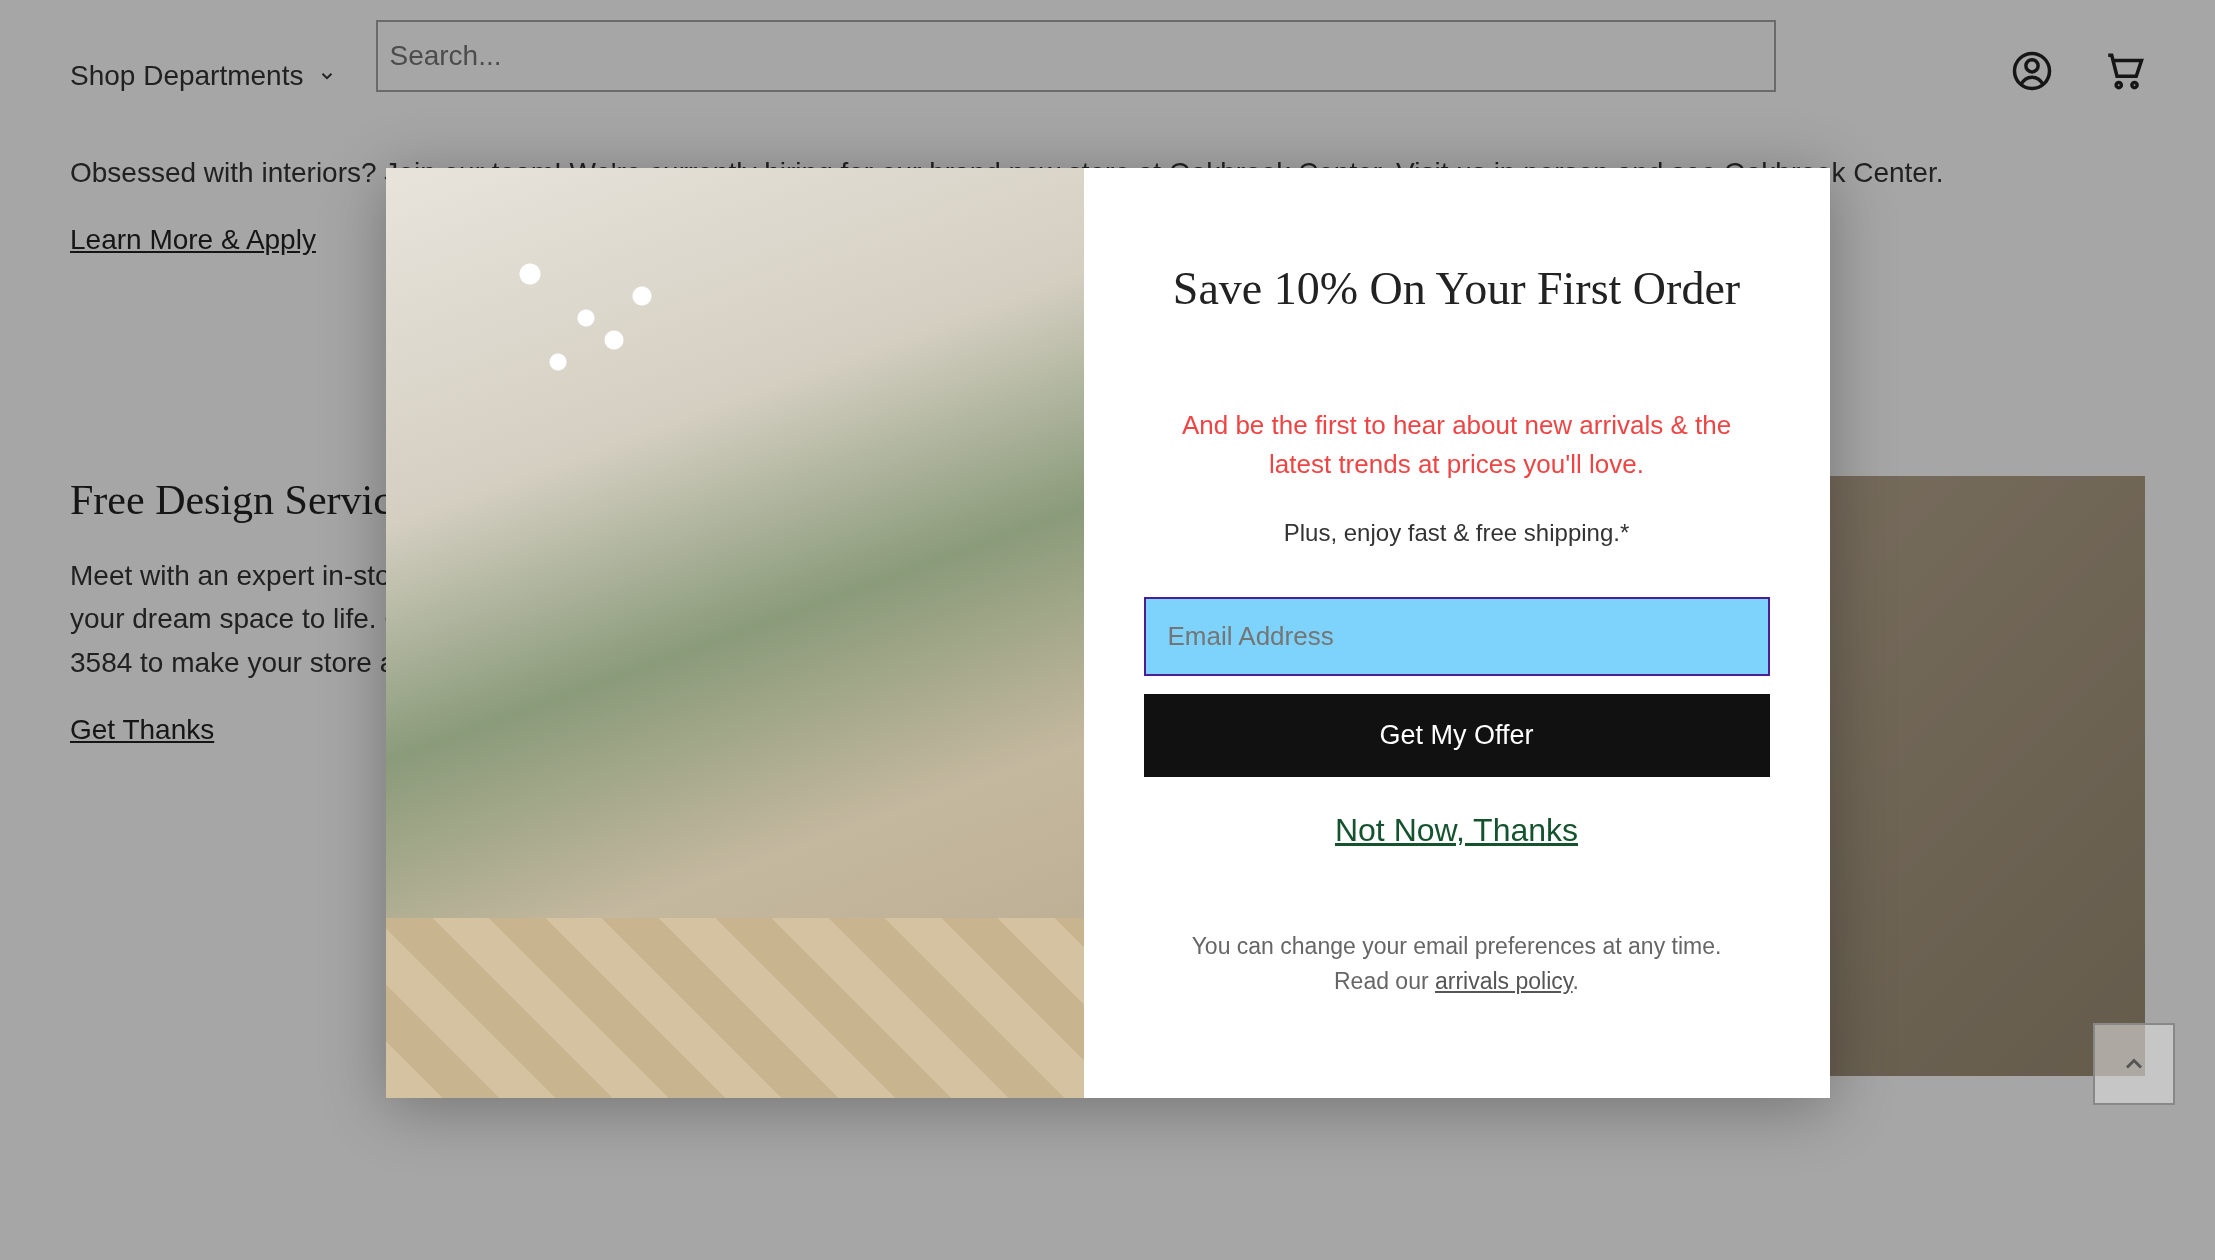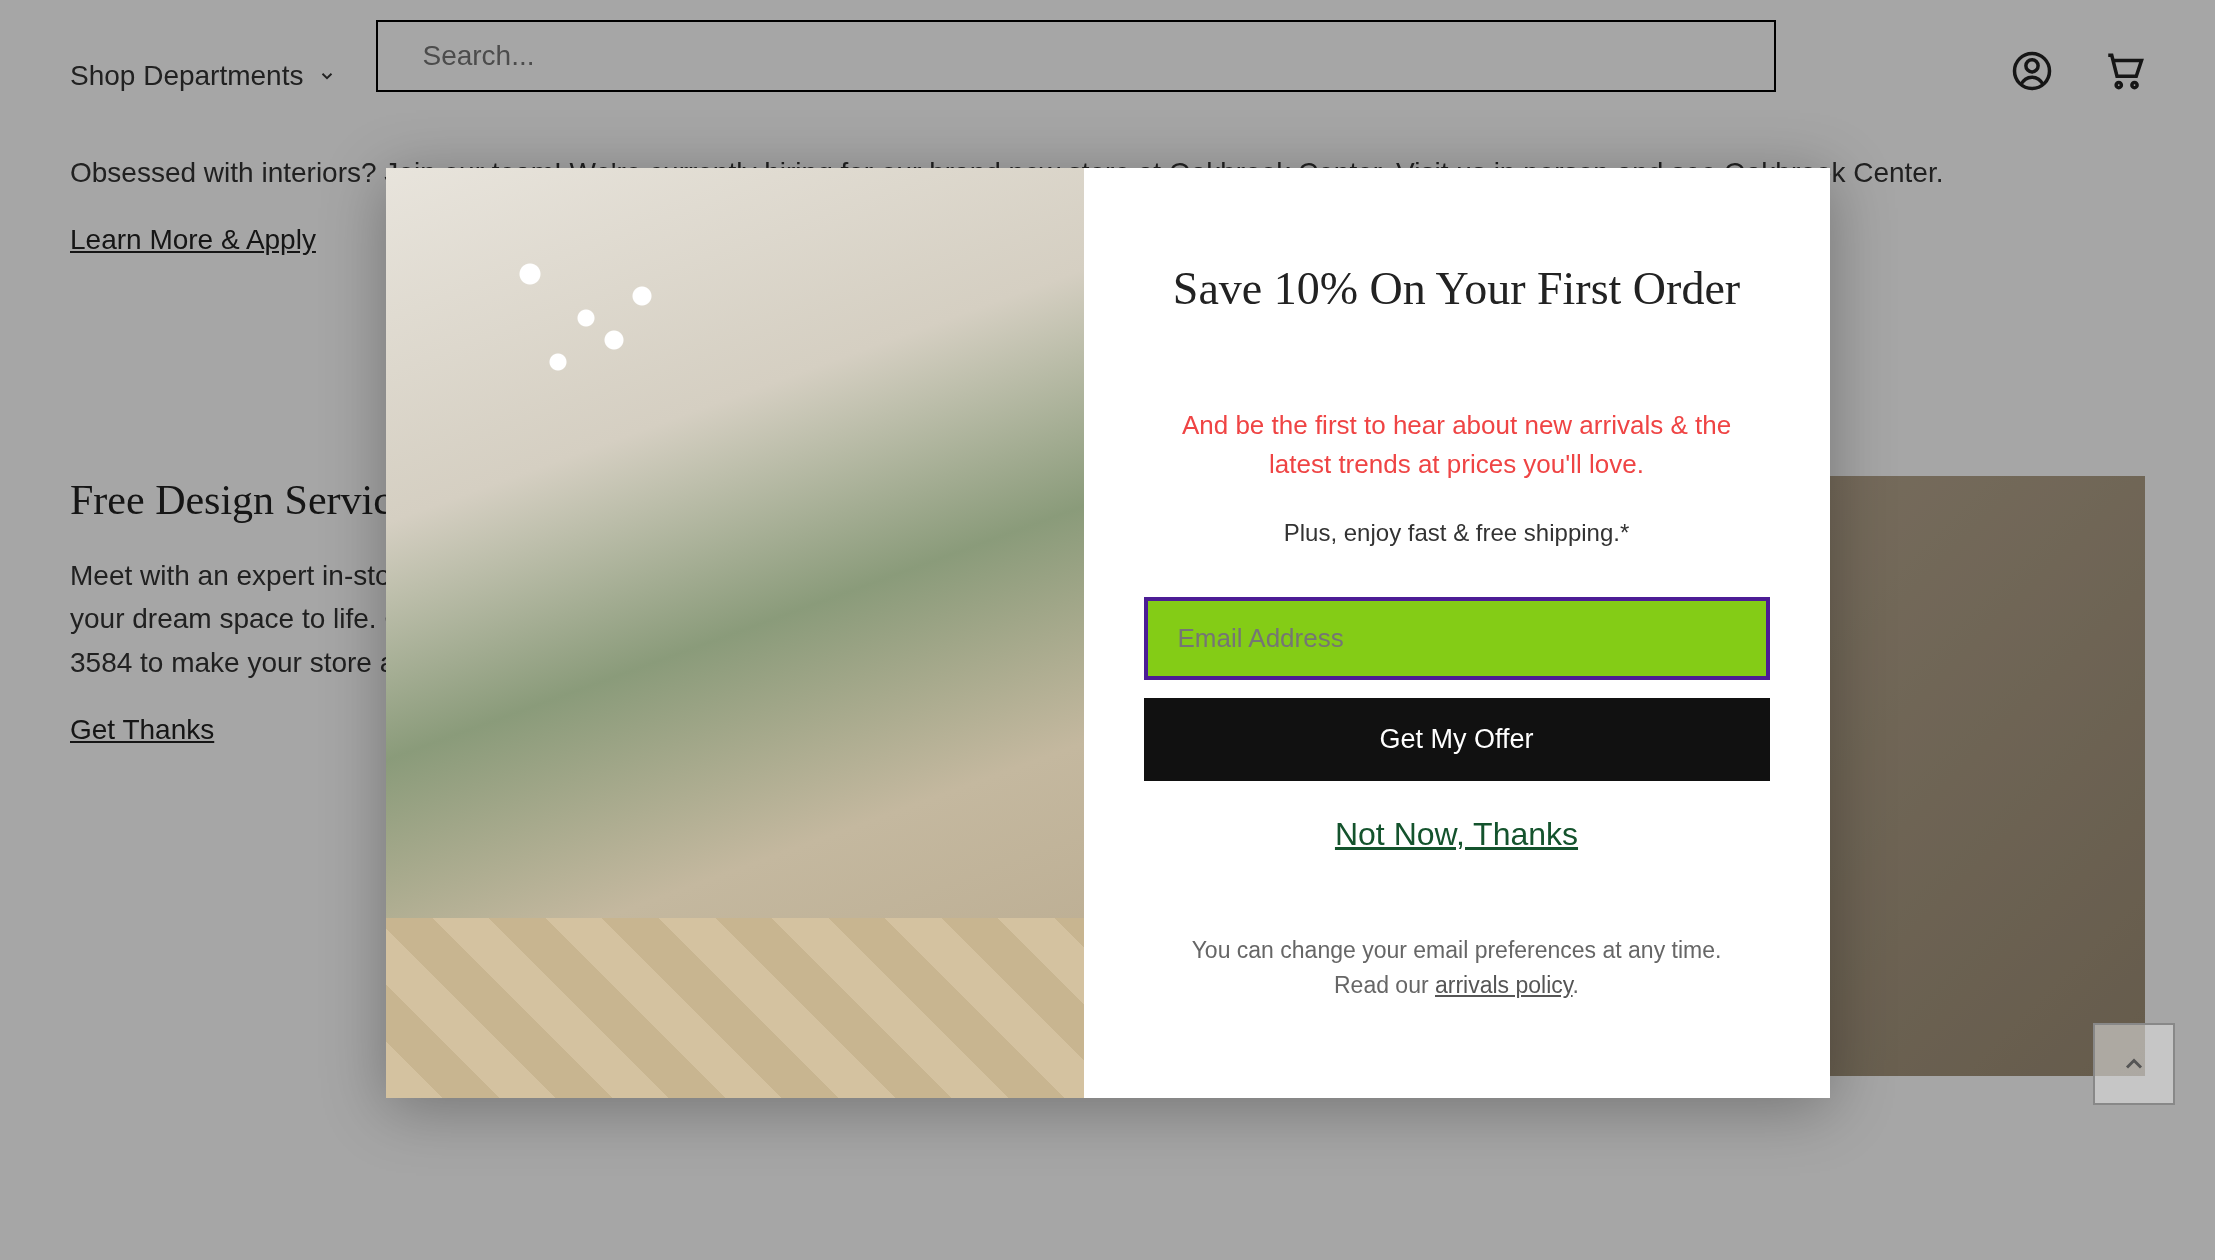--- a/index.html
+++ b/index.html
@@ -1,41 +1,41 @@
 <!DOCTYPE html>
 <html><head>
 <meta charset="utf-8">
 <style>
 * { margin: 0; padding: 0; box-sizing: border-box; }
 body { font-family: -apple-system, BlinkMacSystemFont, "Segoe UI", sans-serif; background: #fff; position: relative; width: 2215px; height: 1260px; overflow: hidden; }
 .header { display: flex; align-items: flex-end; padding: 20px 70px; gap: 40px; }
 .shop-dept { display: flex; align-items: center; gap: 15px; font-size: 28px; color: #333; cursor: pointer; }
 .chevron { width: 18px; height: 18px; }
-.search-box { flex: 1; max-width: 1400px; border: 2px solid #000000; padding: 18px 44px; font-size: 28px; color: #888; background: #fff; }
+.search-box { flex: 1; max-width: 1400px; border: 2px solid #a3a3a3; padding: 18px 11px; font-size: 28px; color: #888; background: #fff; }
 .header-icons { display: flex; gap: 50px; margin-left: auto; }
 .icon-btn { width: 42px; height: 42px; cursor: pointer; }
 .content { padding: 40px 70px; }
 .obsessed-text { font-size: 28px; color: #333; max-width: 2060px; line-height: 1.5; }
 .learn-link { display: inline-block; margin-top: 30px; font-size: 28px; color: #222; text-decoration: underline; cursor: pointer; }
 .columns { display: flex; gap: 140px; margin-top: 220px; }
 .col-left { flex: 0 0 500px; }
 .col-left h2 { font-family: Georgia, serif; font-size: 42px; font-weight: 400; color: #222; margin-bottom: 30px; }
 .col-left p { font-size: 28px; color: #333; line-height: 1.55; margin-bottom: 30px; }
 .get-started { font-size: 28px; color: #222; text-decoration: underline; cursor: pointer; }
 .design-image { flex: 1; background: linear-gradient(135deg, #d4c5b0 0%, #b8a890 50%, #9c8d75 100%); min-height: 600px; position: relative; }
 .overlay { position: absolute; inset: 0; background: rgba(0,0,0,0.35); z-index: 100; }
 .modal { position: absolute; top: 168px; left: 50%; transform: translateX(-50%); width: 1444px; height: 930px; background: #fff; z-index: 200; display: flex; box-shadow: 0 10px 60px rgba(0,0,0,0.3); }
 .modal-image { width: 698px; background: linear-gradient(160deg, #e8e4dc 0%, #d5cfc2 30%, #8a9b7a 50%, #c4b89f 70%, #b8a88c 100%); position: relative; overflow: hidden; }
 .modal-image::before { content: ''; position: absolute; top: 40px; left: 60px; width: 280px; height: 220px; background: radial-gradient(circle at 50% 50%, #fff 8px, transparent 9px), radial-gradient(circle at 30% 30%, #fff 10px, transparent 11px), radial-gradient(circle at 70% 40%, #fff 9px, transparent 10px), radial-gradient(circle at 40% 70%, #fff 8px, transparent 9px), radial-gradient(circle at 60% 60%, #fff 9px, transparent 10px); }
 .modal-image::after { content: ''; position: absolute; bottom: 0; left: 0; right: 0; height: 180px; background: repeating-linear-gradient(45deg, #d4c2a0 0px, #d4c2a0 40px, #c8b590 40px, #c8b590 80px); }
 .modal-right { flex: 1; padding: 90px 60px 50px; text-align: center; display: flex; flex-direction: column; }
 .modal-title { font-family: Georgia, 'Times New Roman', serif; font-size: 46px; font-weight: 400; color: #222; line-height: 1.35; margin-bottom: 40px; }
 .modal-subtitle { font-size: 26px; color: #ef4444; line-height: 1.5; margin-bottom: 35px; padding: 0 10px; margin-top: 46px; }
 .modal-shipping { font-size: 24px; color: #333; margin-bottom: 50px; }
-.email-input { width: 100%; border: 4px solid #4c1d95; padding: 22px 30px; font-size: 26px; color: #555; background: #84cc16; margin-bottom: 18px; }
+.email-input { width: 100%; border: 2px solid #4c1d95; padding: 22px 22px; font-size: 26px; color: #555; background: #7dd3fc; margin-bottom: 18px; }
 .get-offer-btn { width: 100%; background: #111; color: #fff; border: none; padding: 26px; font-size: 27px; cursor: pointer; margin-bottom: 35px; }
 .not-now { font-size: 32px; color: #14532d; text-decoration: underline; cursor: pointer; margin-bottom: 80px; display: inline-block; }
 .modal-footer { font-size: 23px; color: #666; line-height: 1.5; }
 .privacy-link { color: #555; text-decoration: underline; cursor: pointer; }
 .scroll-top { position: absolute; bottom: 155px; right: 40px; width: 82px; height: 82px; border: 2px solid #888; background: rgba(220,220,220,0.6); display: flex; align-items: center; justify-content: center; cursor: pointer; z-index: 150; }
 .scroll-top svg { width: 28px; height: 28px; }
 </style>
 </head>
 <body>
 

